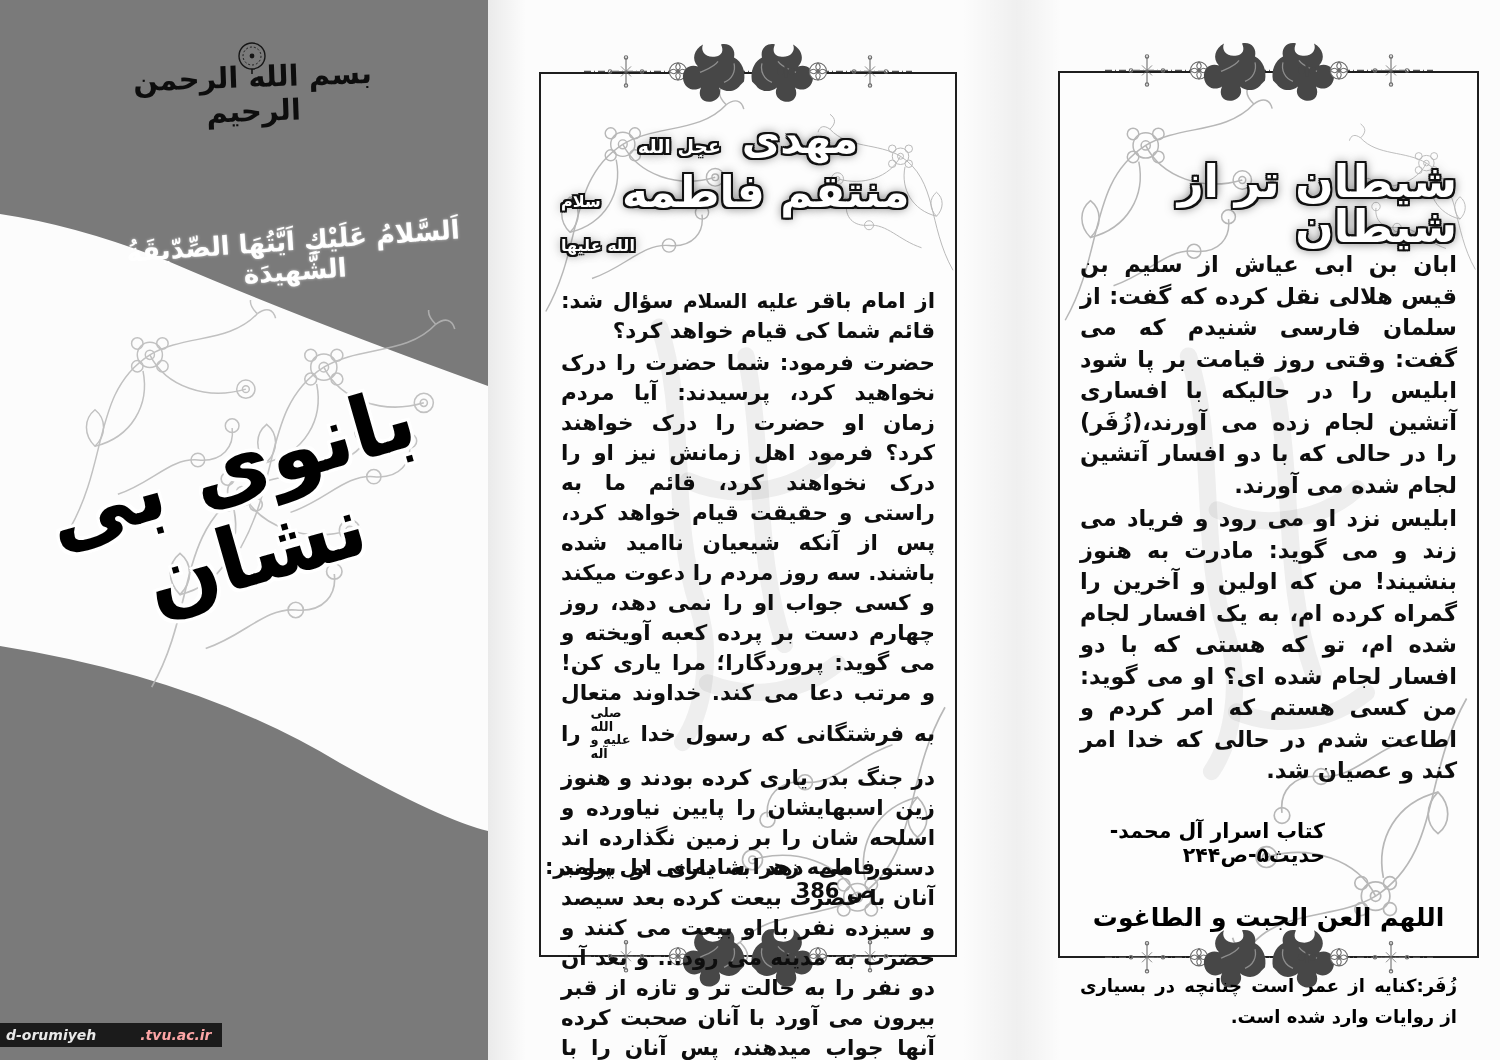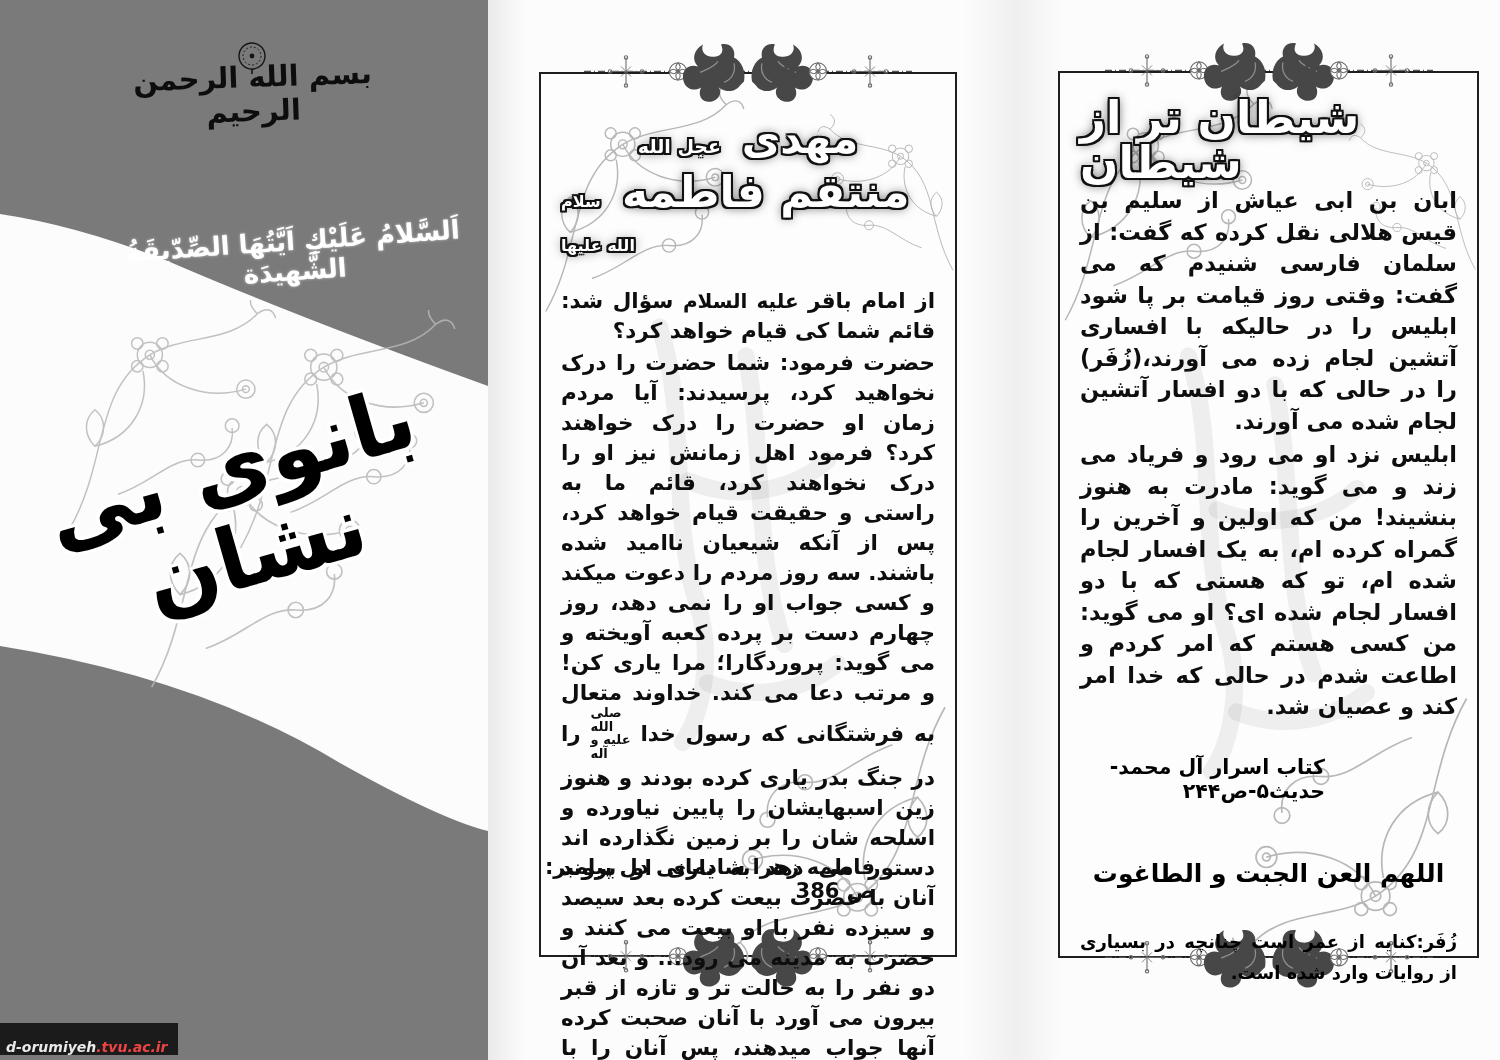--- a/index.html
+++ b/index.html
@@ -13,58 +13,58 @@
     color:#0d0d0d;font-size:29px;font-weight:bold;letter-spacing:-1px;transform:rotate(-2deg);}
   .seal{position:absolute;left:234px;top:38px;}
   .salutation{position:absolute;left:108px;top:226px;width:372px;direction:rtl;text-align:center;
     color:#ffffff;font-size:26px;font-weight:bold;transform:rotate(-4deg);
     text-shadow:0 0 3px rgba(255,255,255,.6);}
   .cover-title{position:absolute;left:18px;top:420px;width:450px;direction:rtl;text-align:center;
     color:#000;font-size:86px;font-weight:bold;letter-spacing:-3px;line-height:1.05;
     transform:rotate(-16deg);
     text-shadow:-3px 0 0 #fff,3px 0 0 #fff,0 -3px 0 #fff,0 3px 0 #fff,
       -3px -3px 0 #fff,3px 3px 0 #fff,-3px 3px 0 #fff,3px -3px 0 #fff,0 0 9px rgba(255,255,255,.9);}
-  .sitebar{position:absolute;left:0;top:1023px;height:32px;padding:0 10px 0 6px;background:#1b1b1b;
-    display:flex;align-items:flex-end;font-style:italic;font-weight:bold;font-size:14px;
+  .sitebar{position:absolute;left:0;top:1023px;height:24px;padding:0 10px 0 6px;background:#1b1b1b;
+    display:flex;align-items:center;font-style:italic;font-weight:bold;font-size:14px;
     font-family:"DejaVu Sans",sans-serif;}
   .sitebar .w{color:#e9e9e9;}
-  .sitebar .o{color:#ef4444;}
+  .sitebar .o{color:#fca5a5;margin-left:44px;}
 
   
   .frame{position:absolute;background:#fdfdfd;border:2px solid #1e1e1e;}
   .frame.mid{left:539px;top:72px;width:414px;height:881px;}
   .frame.right{left:1058px;top:71px;width:417px;height:883px;}
   .orn{position:absolute;left:50%;width:336px;height:64px;}
   .orn.top{top:0;transform:translate(-50%,-54%);}
   .orn.bot{bottom:0;transform:translate(-50%,52%);}
   .flor{position:absolute;pointer-events:none;}
   .ghost{position:absolute;pointer-events:none;}
 
   .inner{position:absolute;inset:0;padding:22px 20px;direction:rtl;}
 
   .disp{color:#fff;font-weight:bold;
     text-shadow:-2px 0 0 #111,2px 0 0 #111,0 -2px 0 #111,0 2px 0 #111,
     -2px -2px 0 #111,2px 2px 0 #111,-2px 2px 0 #111,2px -2px 0 #111,0 0 11px rgba(0,0,0,.75);}
   .t-main{font-size:42px;text-align:center;margin-top:22px;line-height:1;}
   .t-main .sm{font-size:19px;margin-right:6px;}
   .t-sub{font-size:44px;text-align:left;margin-top:10px;line-height:1;}
   .t-sub .sm{font-size:16px;margin-right:6px;}
-  .t-single{font-size:45px;text-align:left;line-height:1;}
+  .t-single{font-size:45px;text-align:right;margin-top:64px;line-height:1;}
 
   .body-txt{position:relative;color:#0e0e0e;font-weight:bold;text-align:justify;}
   .mid-body{margin-top:28px;font-size:21.5px;line-height:30px;}
   .right-body{font-size:22.5px;line-height:31.5px;}
   .body-txt p{margin:0;}
   .body-txt p + p{margin-top:2px;}
   .sm-inline{font-size:20px;font-weight:bold;}
   .pbuh{display:inline-block;font-size:13px;line-height:1.05;width:40px;text-align:left;
     vertical-align:middle;transform:translateY(-2px);}
   .cite-mid{position:absolute;right:80px;bottom:52px;font-size:21px;font-weight:bold;color:#0e0e0e;direction:rtl;}
   .cite-right{margin-top:32px;padding-right:132px;font-size:20.5px;font-weight:bold;text-align:right;}
-  .dua{margin-top:56px;font-size:25px;font-weight:bold;text-align:center;}
+  .dua{margin-top:36px;font-size:25px;font-weight:bold;text-align:center;}
   .footnote{margin-top:38px;font-size:18px;line-height:1.75;font-weight:bold;text-align:justify;}
 
   .fold{position:absolute;top:0;height:1060px;pointer-events:none;}
   .fold.f1{left:488px;width:54px;background:linear-gradient(90deg,rgba(0,0,0,.07),rgba(0,0,0,0) 70%);}
   .fold.f2{left:962px;width:100px;background:linear-gradient(90deg,rgba(0,0,0,0),rgba(0,0,0,.05) 55%,rgba(0,0,0,0));}
 </style>
 </head>
 <body>
 
 <svg width="0" height="0" style="position:absolute">

